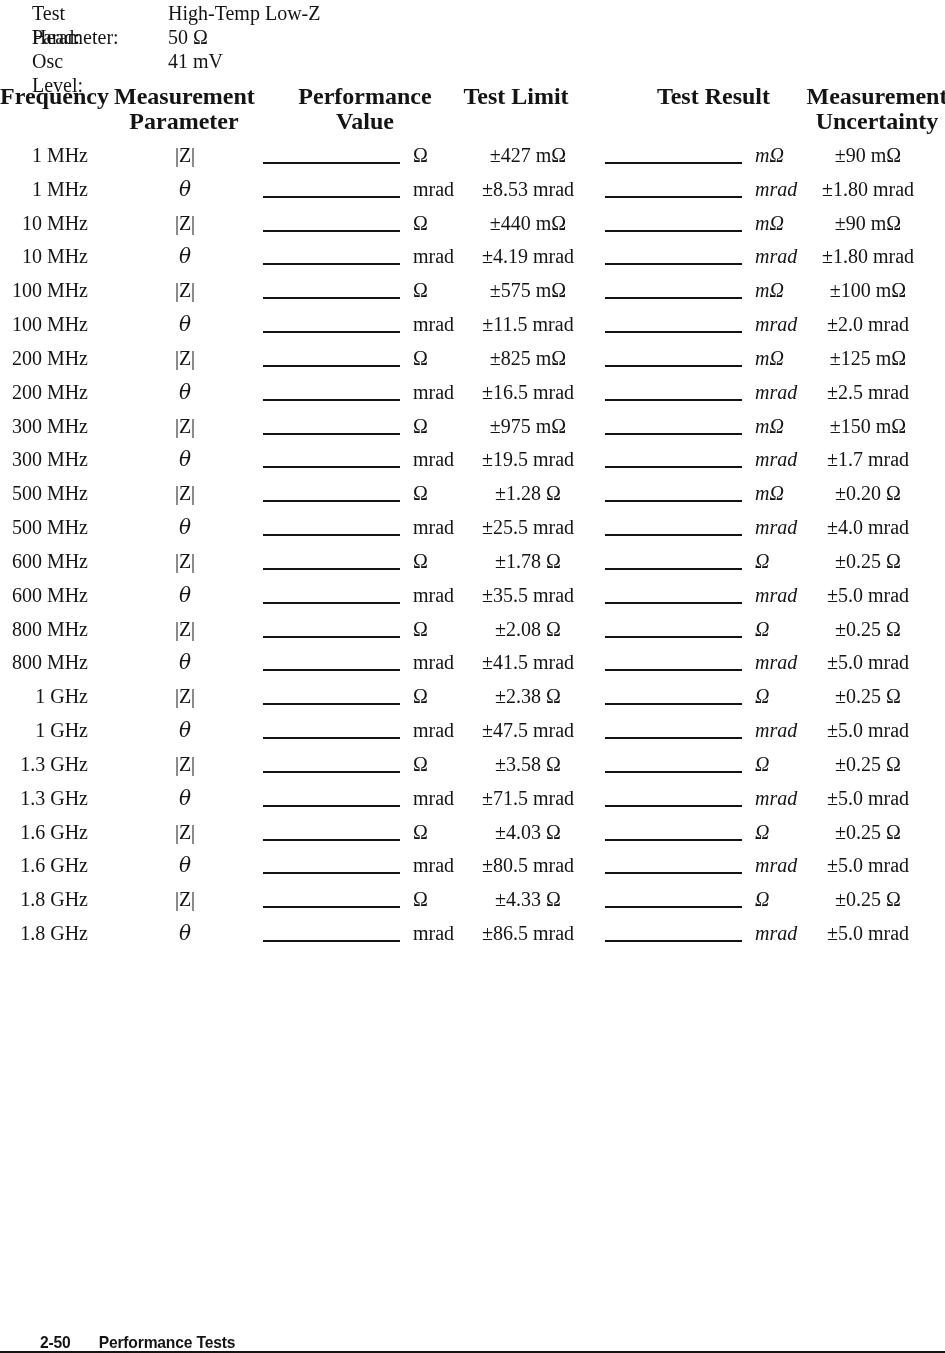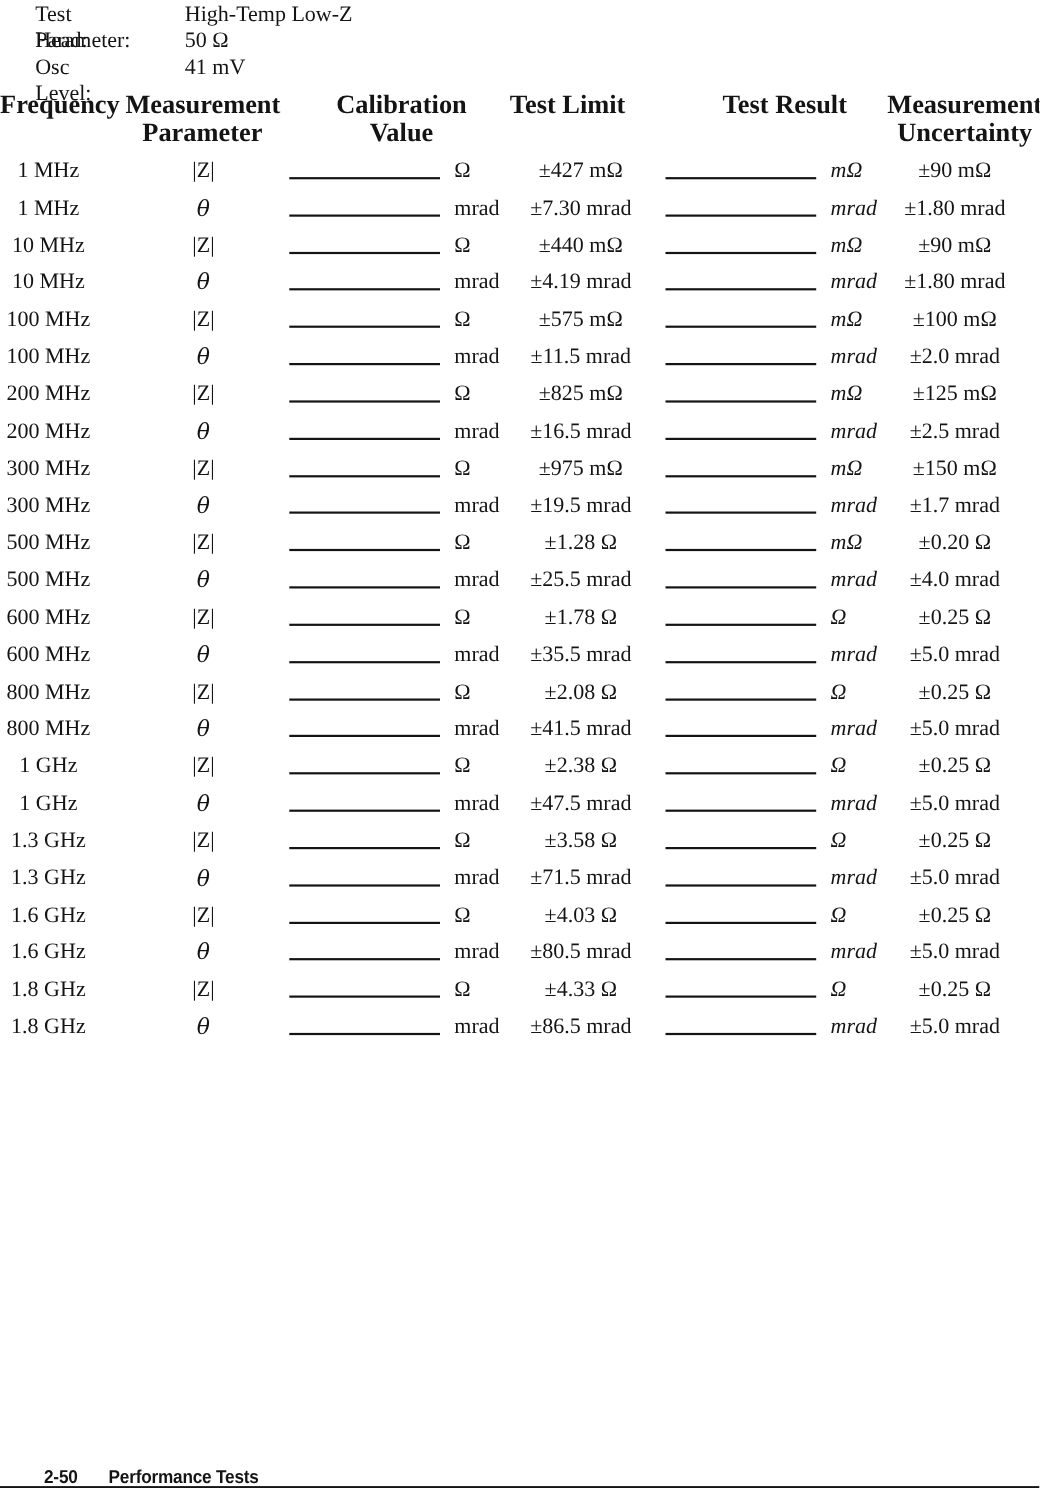--- a/index.html
+++ b/index.html
@@ -31,21 +31,21 @@
   .hc1 { left: 114px; width: 140px; }
   .hc2 { left: 295px; width: 140px; }
   .hc3 { left: 446px; width: 140px; }
   .hc4 { left: 630px; width: 140px; text-align: right; }
   .hc5 { left: 805px; width: 144px; }
 
   
   .tbody { position: absolute; left: 0; top: 139px; width: 945px; }
   .row { position: relative; height: 33.83px; line-height: 33.83px; font-size: 20px; }
   .cell { position: absolute; top: 0; white-space: nowrap; }
-  .c-freq   { left: 0;     width: 88px;  text-align: center; }
+  .c-freq   { left: 0;     width: 88px;  text-align: right; }
   .c-param  { left: 130px; width: 110px; text-align: center; }
   .c-calib  { left: 263px; width: 250px; }
   .c-limit  { left: 458px; width: 140px; text-align: center; }
   .c-result { left: 605px; width: 250px; font-style: italic; }
   .c-unc    { left: 798px; width: 140px; text-align: center; }
   .blank-line {
     display: inline-block;
     width: 137px; height: 5px;
     border-bottom: 2px solid #141414;
     position: relative; top: 2px;
@@ -89,21 +89,21 @@
 <div class="thead">
     <div class="hcell hc0">
     <div>Frequency</div>
     <div></div>
   </div>
     <div class="hcell hc1">
     <div>Measurement</div>
     <div>Parameter</div>
   </div>
     <div class="hcell hc2">
-    <div>Calibration</div>
+    <div>Performance</div>
     <div>Value</div>
   </div>
     <div class="hcell hc3">
     <div>Test Limit</div>
     <div></div>
   </div>
     <div class="hcell hc4">
     <div>Test Result</div>
     <div></div>
   </div>
@@ -128,21 +128,21 @@
     </span>
     <span class="cell c-unc">±90 mΩ</span>
   </div>
     <div class="row">
     <span class="cell c-freq">1 MHz</span>
     <span class="cell c-param theta">θ</span>
     <span class="cell c-calib">
       <span class="blank-line"></span>
       <span class="unit">mrad</span>
     </span>
-    <span class="cell c-limit">±7.30 mrad</span>
+    <span class="cell c-limit">±8.53 mrad</span>
     <span class="cell c-result">
       <span class="blank-line"></span>
       <span class="unit">mrad</span>
     </span>
     <span class="cell c-unc">±1.80 mrad</span>
   </div>
     <div class="row">
     <span class="cell c-freq">10 MHz</span>
     <span class="cell c-param">|Z|</span>
     <span class="cell c-calib">

